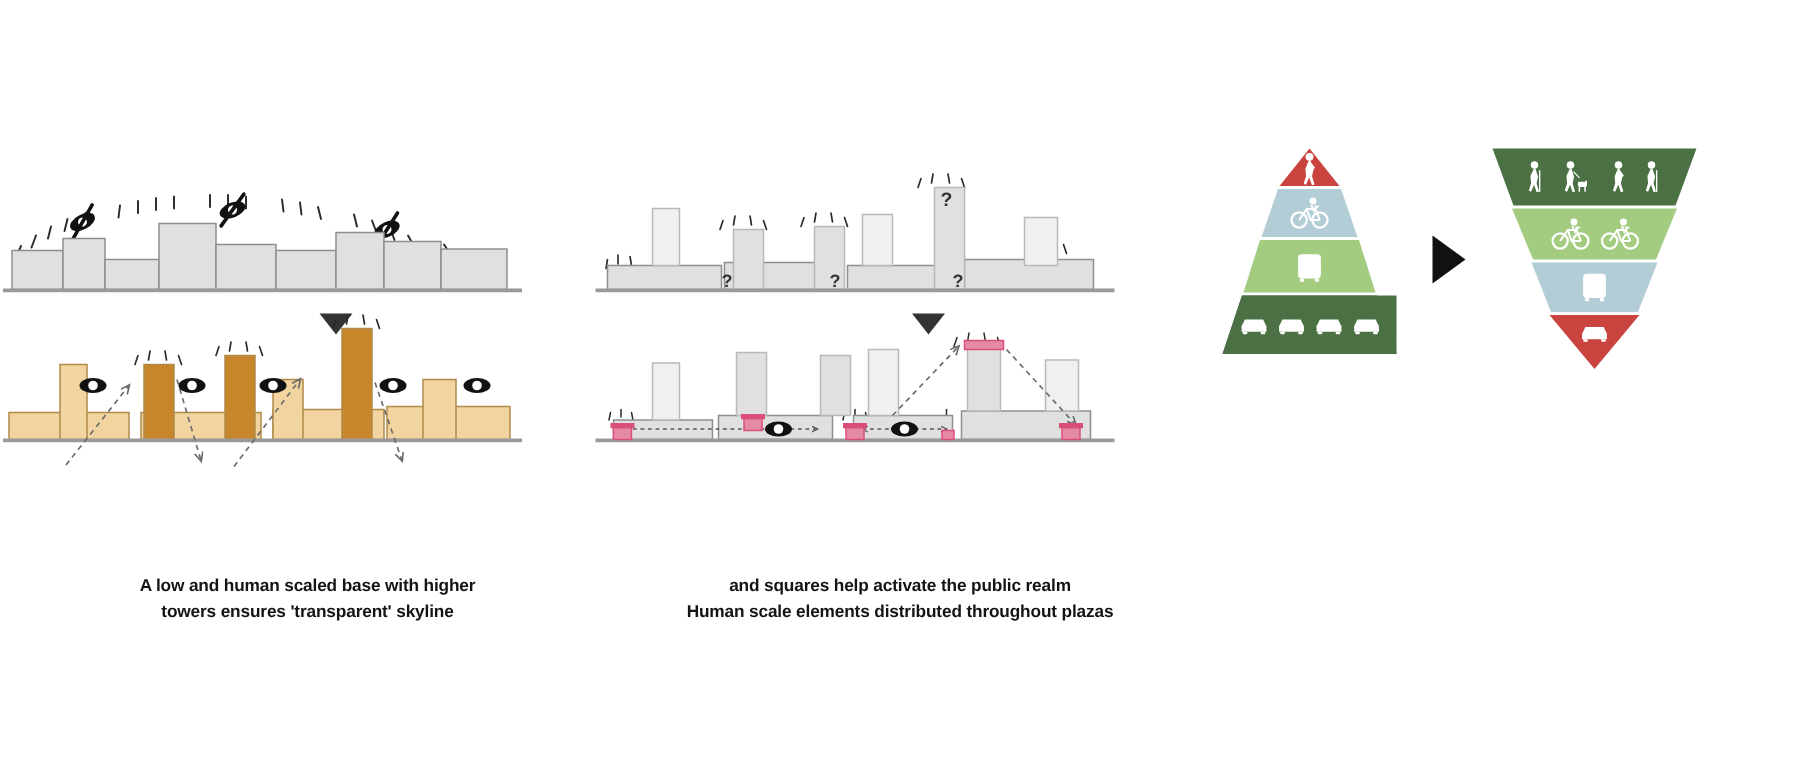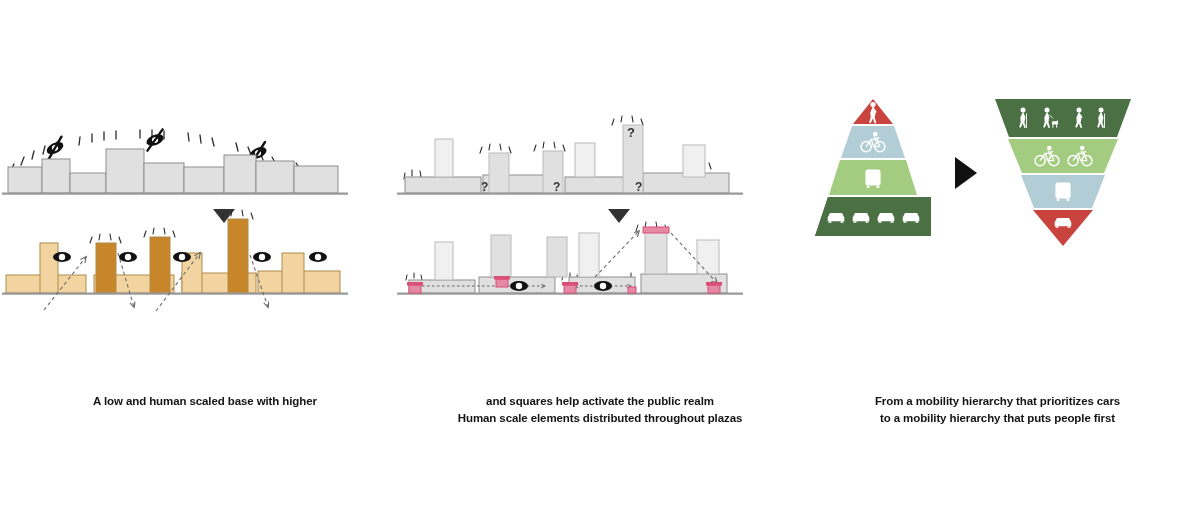--- a/index.html
+++ b/index.html
@@ -34,21 +34,20 @@
     position: absolute;
     left: 0; right: 0;
     top: 383px;
     text-align: center;
     font-size: 11.5px;
     font-weight: bold;
     line-height: 1.45;
     color: #141414;
     letter-spacing: -0.1px;
     padding: 0 16px;
-    margin-top: 10px;
   }
   .caption-line { display: block; }
   svg { display: block; overflow: visible; }
 </style>
 </head>
 <body>
 
 <div id="board">
 
   <div class="panel" id="panel-1">
@@ -179,20 +178,21 @@
           <g transform="translate(318,152)">
             <ellipse cx="0" cy="0" rx="9" ry="5" fill="#111"></ellipse>
             <ellipse cx="0" cy="0" rx="3.2" ry="3.2" fill="#fff"></ellipse>
           </g>
         </g>
       </svg>
     </div>
 
     <div class="caption">
       <span class="caption-line">A low and human scaled base with higher</span>
+      <span class="caption-line">towers ensures 'transparent' skyline</span>
     </div>
   </div>
 
   <div class="panel" id="panel-2">
     <div class="diagram-stage">
       <svg width="410" height="215" viewBox="0 0 410 215">
         <defs>
           <marker id="p2arrow" markerWidth="7" markerHeight="7" refX="5" refY="2.6" orient="auto">
             <path d="M0,0 L5.5,2.6 L0,5.2" fill="none" stroke="#6b6b6b" stroke-width="1"></path>
           </marker>
@@ -435,19 +435,15 @@
             <use href="#pedstick" transform="translate(306,14) scale(1.0)"></use>
             <use href="#bike" transform="translate(252,52) scale(1.15)"></use>
             <use href="#bike" transform="translate(285,52) scale(1.15)"></use>
             <use href="#bus" transform="translate(268,86) scale(0.95)"></use>
             <use href="#car" transform="translate(268,118) scale(0.92)"></use>
           </g>
         </g>
       </svg>
     </div>
 
-    <div class="caption">
-      <span class="caption-line">From a mobility hierarchy that prioritizes cars</span>
-      <span class="caption-line">to a mobility hierarchy that puts people first</span>
-    </div>
   </div>
 
 </div>
 
 </body></html>

